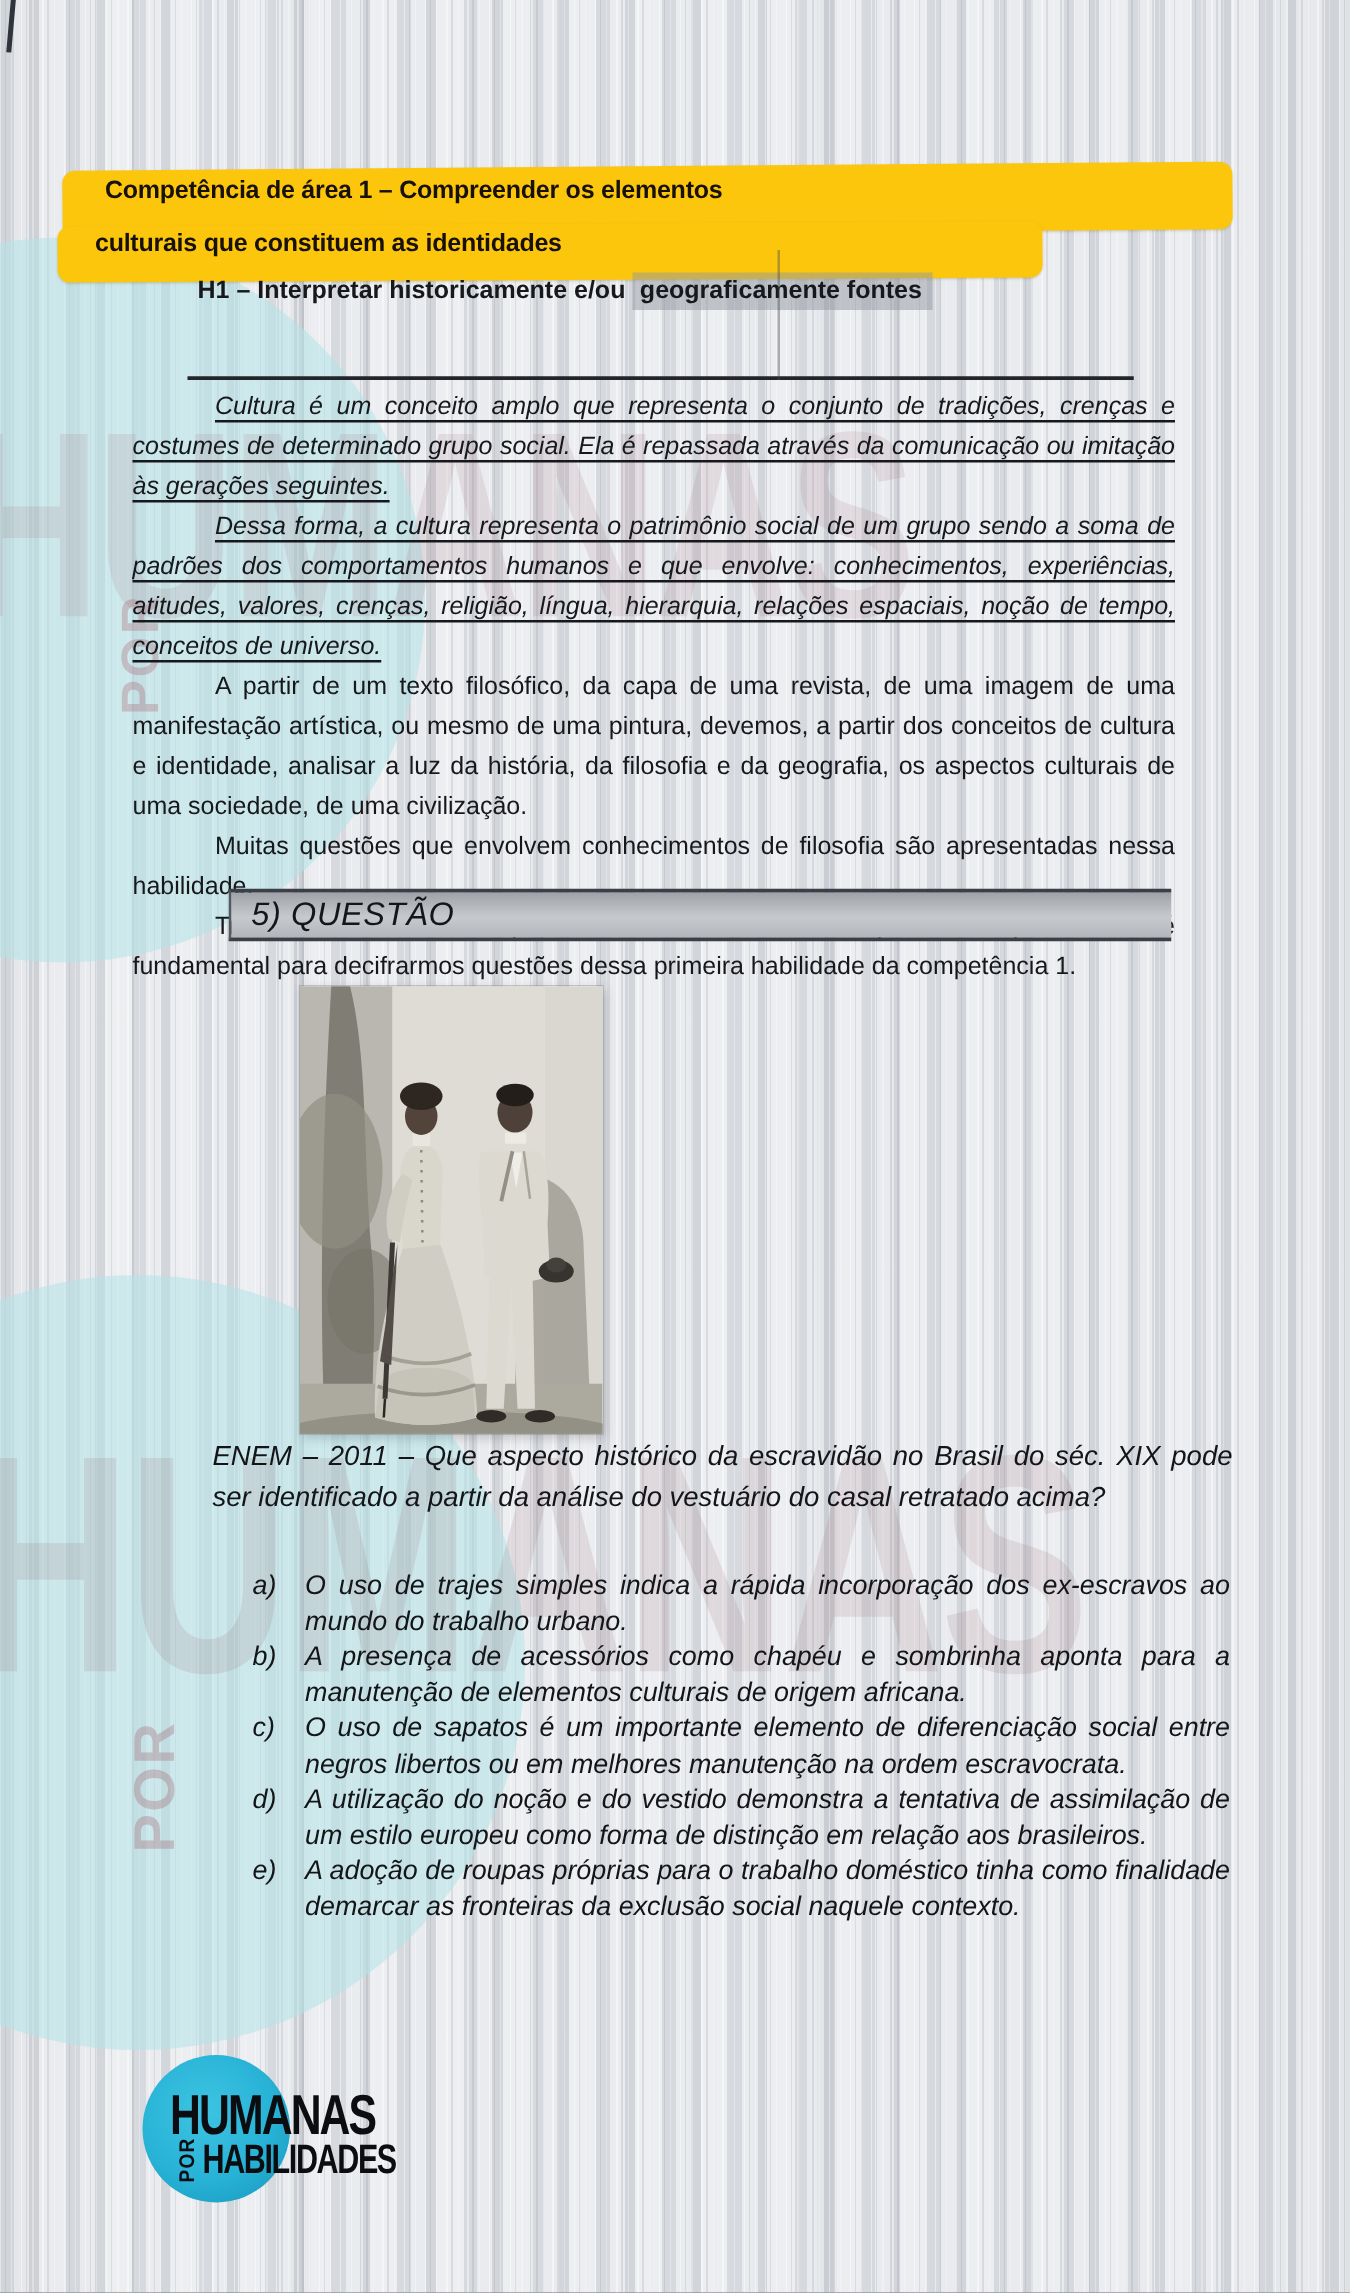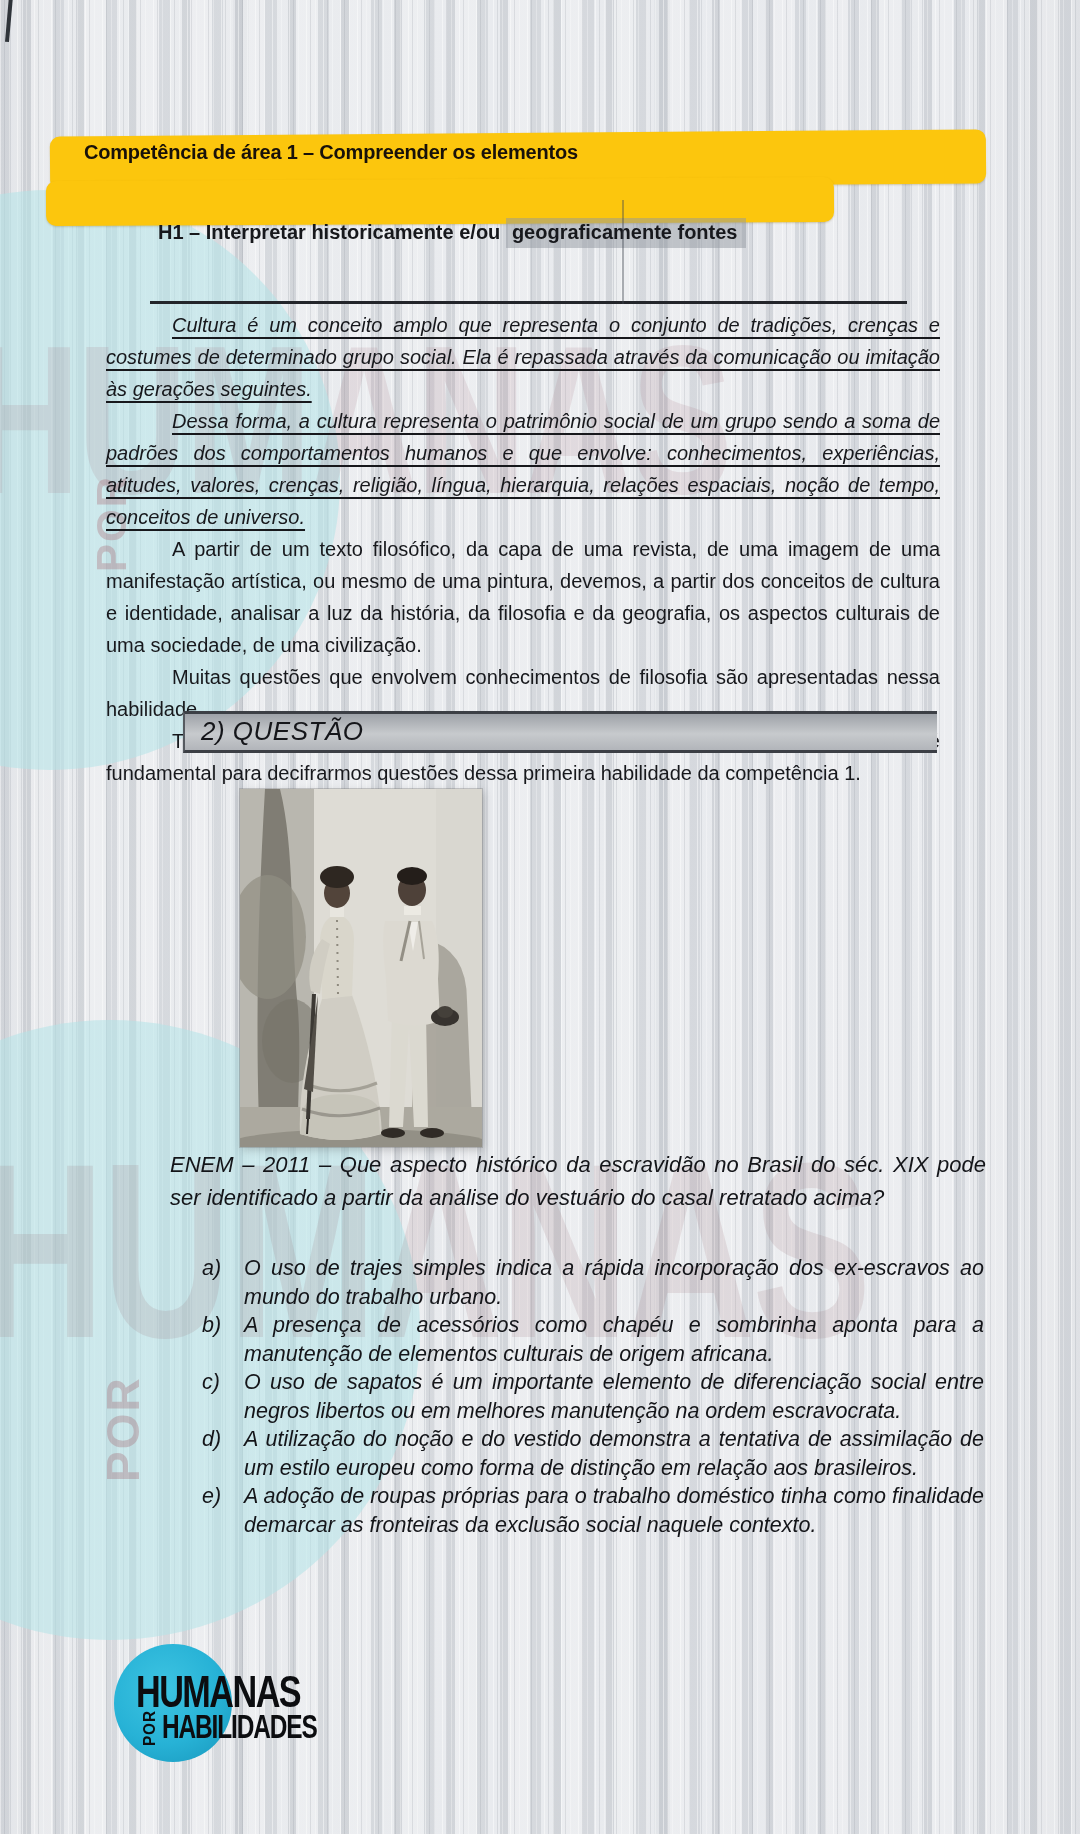--- a/index.html
+++ b/index.html
@@ -60,36 +60,37 @@
   <div class="abs wm-ghost" style="left:-30px;top:298px;font-size:212px;transform:scaleX(.72);color:rgba(158,110,120,.15);">HUMANAS</div>
   <div class="abs wm-vert" style="left:88px;top:452px;height:120px;font-size:42px;color:rgba(168,98,108,.32);">POR</div>
 
   <div class="abs wm-circle" style="left:-200px;top:1020px;width:620px;height:620px;"></div>
   <div class="abs wm-ghost" style="left:-24px;top:1108px;font-size:248px;transform:scaleX(.72);color:rgba(150,100,110,.15);">HUMANAS</div>
   <div class="abs wm-vert" style="left:96px;top:1352px;height:130px;font-size:46px;color:rgba(160,90,100,.30);">POR</div>
 
   <div class="abs ystroke" style="left:50px;top:133px;width:936px;height:54px;transform:rotate(-.45deg);"></div>
   <div class="abs ystroke" style="left:46px;top:179px;width:788px;height:45px;transform:rotate(-.3deg);"></div>
   <div class="abs title-line" style="left:84px;top:141px;">Competência de área 1 – Compreender os elementos</div>
+  <div class="abs title-line" style="left:76px;top:184px;">culturais que constituem as identidades</div>
 
   <div class="abs h1-block" style="left:158px;top:211px;">
     <div><span>H1 – Interpretar historicamente e/ou </span><span class="grayhl">geograficamente fontes</span></div>
   </div>
   <div class="abs h1-rule" style="left:150px;top:301px;width:757px;height:3px;"></div>
 
   <div class="abs intro" style="left:106px;top:309px;width:834px;">
     <p class="ui">Cultura é um conceito amplo que representa o conjunto de tradições, crenças e costumes de determinado grupo social. Ela é repassada através da comunicação ou imitação às gerações seguintes.</p>
     <p class="ui">Dessa forma, a cultura representa o patrimônio social de um grupo sendo a soma de padrões dos comportamentos humanos e que envolve: conhecimentos, experiências, atitudes, valores, crenças, religião, língua, hierarquia, relações espaciais, noção de tempo, conceitos de universo.</p>
     <p>A partir de um texto filosófico, da capa de uma revista, de uma imagem de uma manifestação artística, ou mesmo de uma pintura, devemos, a partir dos conceitos de cultura e identidade, analisar a luz da história, da filosofia e da geografia, os aspectos culturais de uma sociedade, de uma civilização.</p>
     <p>Muitas questões que envolvem conhecimentos de filosofia são apresentadas nessa habilidade.</p>
     <p>Transcender o nosso tempo, nossos valores, enfim o “aquário” em que vivemos é fundamental para decifrarmos questões dessa primeira habilidade da competência 1.</p>
   </div>
 
   <div class="abs qbar" style="left:183px;top:711px;width:736px;height:34px;">
-    <span>2) QUESTÃO</span>
+    <span>5) QUESTÃO</span>
   </div>
 
   <svg class="abs photo" style="left:240px;top:789px;" width="242" height="358" viewBox="0 0 242 358" role="img" aria-label="Fotografia em preto e branco do séc. XIX: casal negro em trajes formais — mulher de vestido longo com sombrinha e homem de paletó claro segurando um chapéu.">
     <rect width="242" height="358" fill="#d8d6cf"></rect>
     <rect x="0" y="0" width="74" height="358" fill="#b7b5ac"></rect>
     <path d="M40,0 C55,60 50,140 58,220 C62,280 55,330 60,358 L20,358 C15,250 18,120 25,0 Z" fill="#7b786e"></path>
     <ellipse cx="28" cy="148" rx="38" ry="62" fill="#8c897d" opacity=".7"></ellipse>
     <ellipse cx="52" cy="252" rx="30" ry="42" fill="#6f6c62" opacity=".55"></ellipse>
     <rect x="74" y="0" width="122" height="320" fill="#dedcd4"></rect>
     <path d="M185,150 q42,10 42,62 l6,146 h-62 l4,-150 q2,-45 10,-58 z" fill="#9b978c" opacity=".8"></path>

